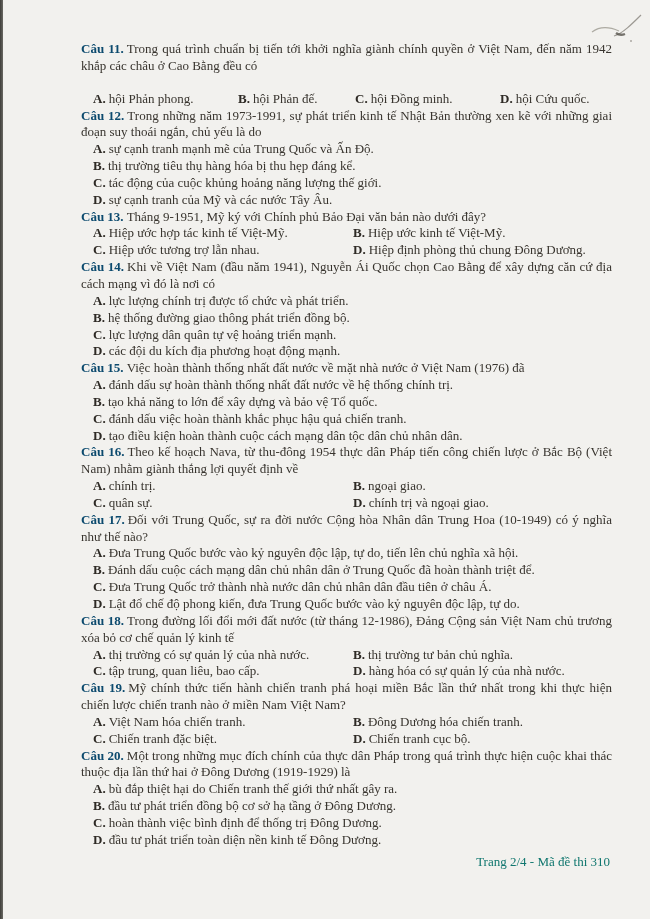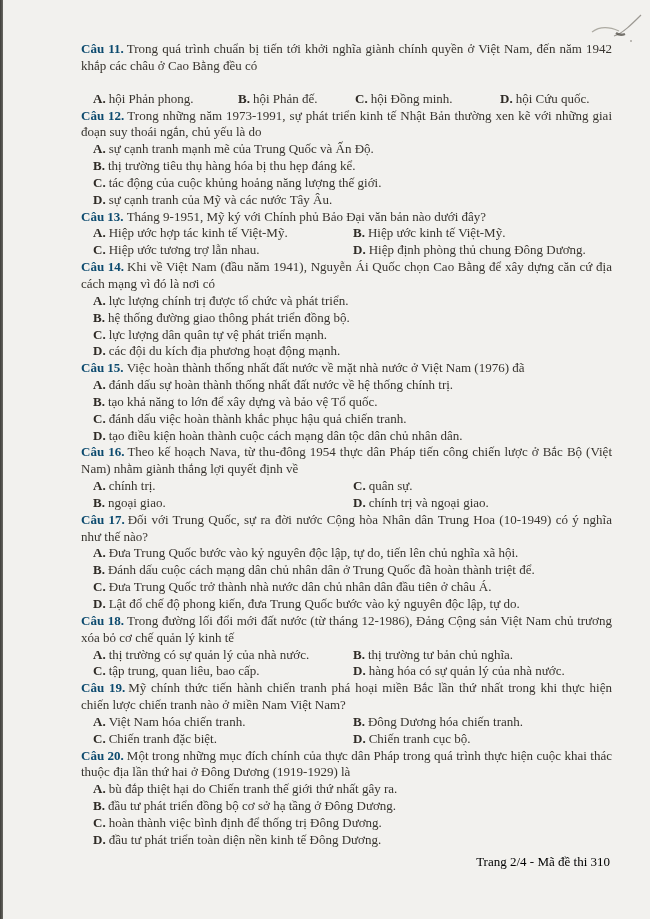--- a/index.html
+++ b/index.html
@@ -24,21 +24,21 @@
   }
   p.qtext { margin:0; text-align:justify; }
   b.qlabel { margin-right:3px; color:#0c4a6e; }
   .opt b { margin-right:3px; color:#2e2a25; }
   .opt-line { padding-left:12px; }
   .opts-2col { display:grid; grid-template-columns:260px 1fr; padding-left:12px; }
   .opts-row4 { display:grid; grid-template-columns:145px 117px 145px 1fr; padding-left:12px;margin-top:16px; }
   .opt { white-space:nowrap; }
   .footer {
     position:absolute; right:40px; top:854px;
-    font-size:13px; color:#000000;
+    font-size:13px; color:#0f766e;
   }
 </style>
 </head>
 <body>
 
 <div class="scan-edge"></div>
 
 <svg class="pen-mark" width="62" height="42" viewBox="0 0 62 42">
   <path d="M6 24 C 14 18, 24 19, 33 23" fill="none" stroke="#9b988f" stroke-width="1.1" opacity="0.8"></path>
   <path d="M28 28 C 36 26, 46 16, 55 7" fill="none" stroke="#8d8a82" stroke-width="1.2" opacity="0.85"></path>
@@ -73,38 +73,38 @@
       <span class="opt"><b>B.</b><span>Hiệp ước kinh tế Việt-Mỹ.</span></span>
       <span class="opt"><b>C.</b><span>Hiệp ước tương trợ lẫn nhau.</span></span>
       <span class="opt"><b>D.</b><span>Hiệp định phòng thủ chung Đông Dương.</span></span>
     </div>
   </div>
 
   <div>
     <p class="qtext"><b class="qlabel">Câu 14.</b><span>Khi về Việt Nam (đầu năm 1941), Nguyễn Ái Quốc chọn Cao Bằng để xây dựng căn cứ địa cách mạng vì đó là nơi có</span></p>
     <div class="opt-line opt"><b>A.</b><span>lực lượng chính trị được tổ chức và phát triển.</span></div>
     <div class="opt-line opt"><b>B.</b><span>hệ thống đường giao thông phát triển đồng bộ.</span></div>
-    <div class="opt-line opt"><b>C.</b><span>lực lượng dân quân tự vệ phát triển mạnh.</span></div>
+    <div class="opt-line opt"><b>C.</b><span>lực lượng dân quân tự vệ hoảng triển mạnh.</span></div>
     <div class="opt-line opt"><b>D.</b><span>các đội du kích địa phương hoạt động mạnh.</span></div>
   </div>
 
   <div>
     <p class="qtext"><b class="qlabel">Câu 15.</b><span>Việc hoàn thành thống nhất đất nước về mặt nhà nước ở Việt Nam (1976) đã</span></p>
     <div class="opt-line opt"><b>A.</b><span>đánh dấu sự hoàn thành thống nhất đất nước về hệ thống chính trị.</span></div>
     <div class="opt-line opt"><b>B.</b><span>tạo khả năng to lớn để xây dựng và bảo vệ Tổ quốc.</span></div>
     <div class="opt-line opt"><b>C.</b><span>đánh dấu việc hoàn thành khắc phục hậu quả chiến tranh.</span></div>
     <div class="opt-line opt"><b>D.</b><span>tạo điều kiện hoàn thành cuộc cách mạng dân tộc dân chủ nhân dân.</span></div>
   </div>
 
   <div>
     <p class="qtext"><b class="qlabel">Câu 16.</b><span>Theo kế hoạch Nava, từ thu-đông 1954 thực dân Pháp tiến công chiến lược ở Bắc Bộ (Việt Nam) nhằm giành thắng lợi quyết định về</span></p>
     <div class="opts-2col">
       <span class="opt"><b>A.</b><span>chính trị.</span></span>
+      <span class="opt"><b>B.</b><span>ngoại giao.</span></span>
       <span class="opt"><b>C.</b><span>quân sự.</span></span>
-      <span class="opt"><b>B.</b><span>ngoại giao.</span></span>
       <span class="opt"><b>D.</b><span>chính trị và ngoại giao.</span></span>
     </div>
   </div>
 
   <div>
     <p class="qtext"><b class="qlabel">Câu 17.</b><span>Đối với Trung Quốc, sự ra đời nước Cộng hòa Nhân dân Trung Hoa (10-1949) có ý nghĩa như thế nào?</span></p>
     <div class="opt-line opt"><b>A.</b><span>Đưa Trung Quốc bước vào kỷ nguyên độc lập, tự do, tiến lên chủ nghĩa xã hội.</span></div>
     <div class="opt-line opt"><b>B.</b><span>Đánh dấu cuộc cách mạng dân chủ nhân dân ở Trung Quốc đã hoàn thành triệt để.</span></div>
     <div class="opt-line opt"><b>C.</b><span>Đưa Trung Quốc trở thành nhà nước dân chủ nhân dân đầu tiên ở châu Á.</span></div>
     <div class="opt-line opt"><b>D.</b><span>Lật đổ chế độ phong kiến, đưa Trung Quốc bước vào kỷ nguyên độc lập, tự do.</span></div>

